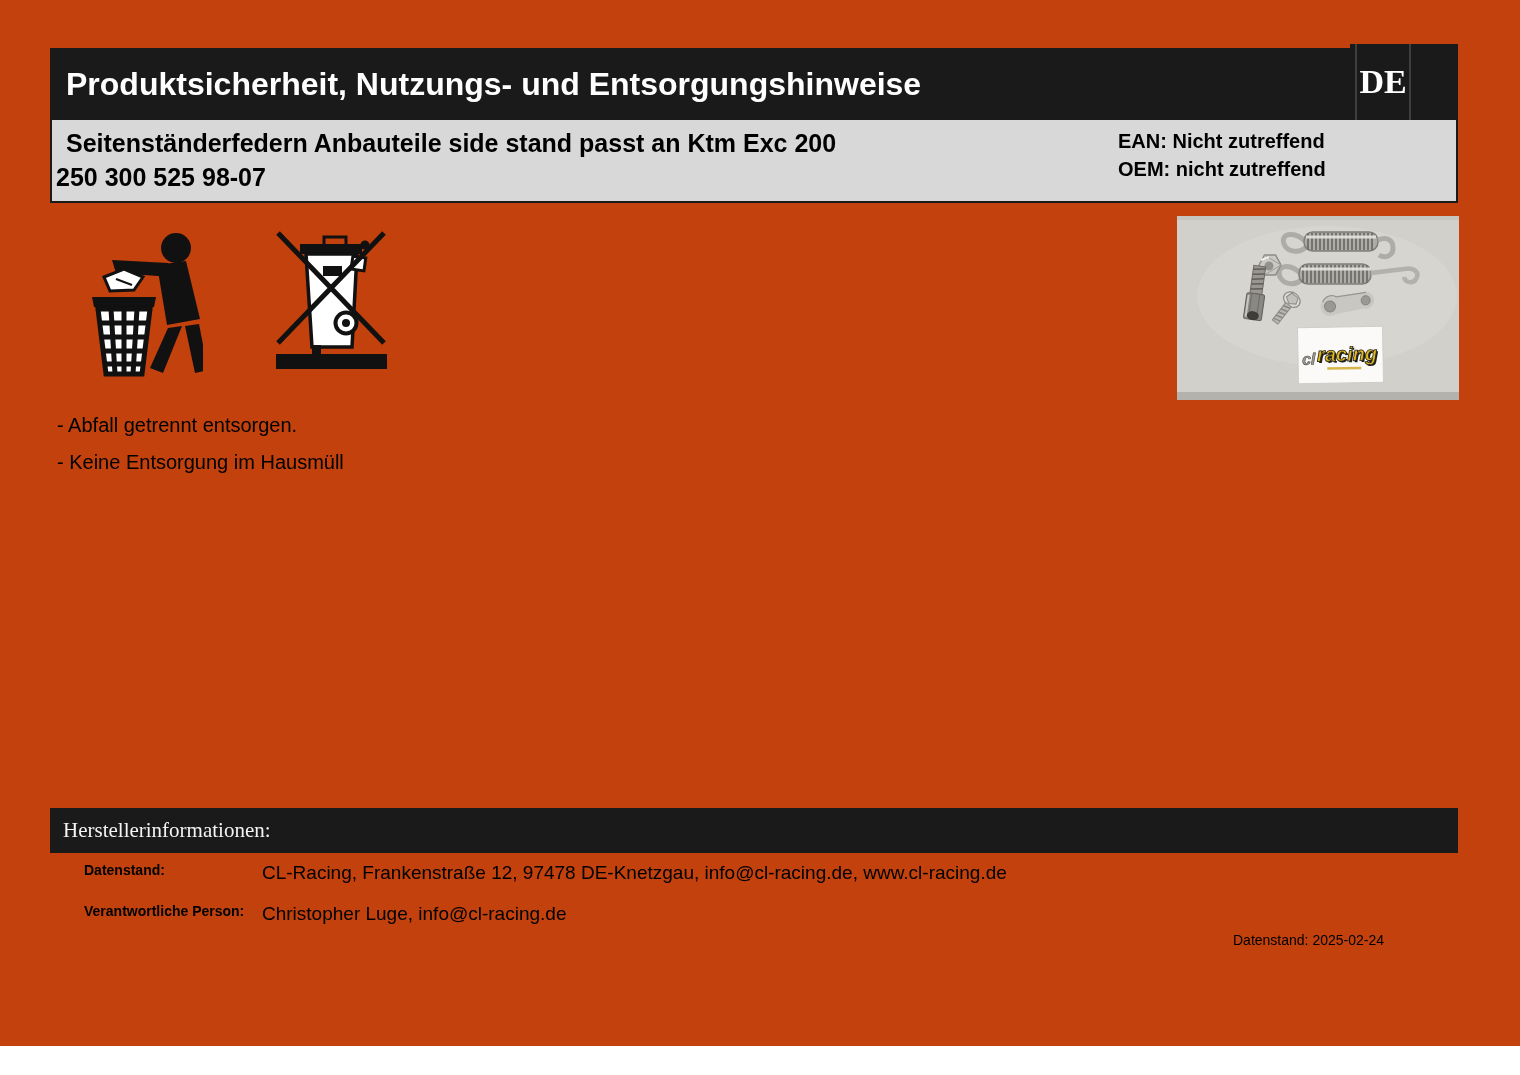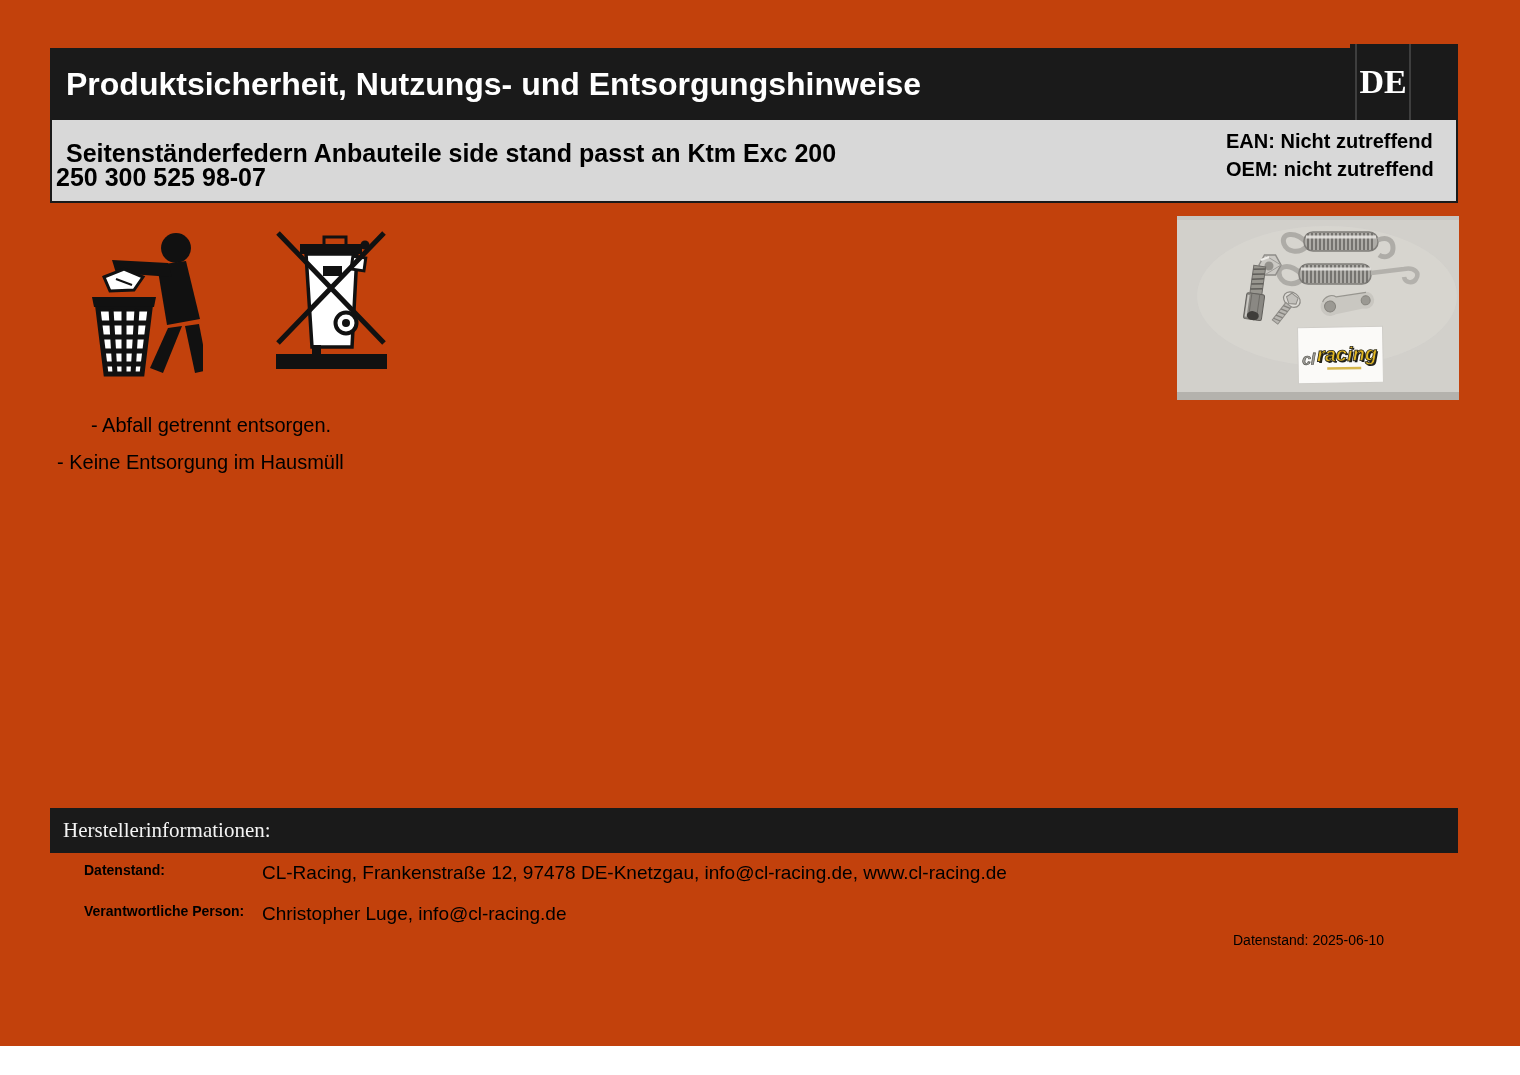--- a/index.html
+++ b/index.html
@@ -15,30 +15,30 @@
     position:absolute;left:5px;top:0;width:52px;height:76px;
     border-left:2px solid #3e3e3e;border-right:2px solid #3e3e3e;
     display:flex;align-items:center;justify-content:center;
     color:#fff;font-size:34px;font-weight:bold;
   }
   
   .subtitle-bar{
     position:absolute;left:50px;top:120px;width:1408px;height:83px;background:#d8d8d8;
     border:2px solid #1a1a1a;border-top:none;box-sizing:border-box;
   }
-  .product-name{position:absolute;left:14px;top:19px;font-size:25px;font-weight:bold;white-space:nowrap;}
+  .product-name{position:absolute;left:14px;top:9px;font-size:25px;font-weight:bold;white-space:nowrap;}
   .product-sku{position:absolute;left:4px;top:43px;font-size:25px;font-weight:bold;white-space:nowrap;}
-  .id-block{position:absolute;left:1174px;top:7px;font-size:20px;font-weight:bold;line-height:28px;white-space:nowrap;}
+  .id-block{position:absolute;left:1066px;top:7px;font-size:20px;font-weight:bold;line-height:28px;white-space:nowrap;}
   
   .tidyman{position:absolute;left:88px;top:227px;}
   .weee{position:absolute;left:276px;top:230px;}
   .photo{position:absolute;left:1177px;top:216px;}
   
   .bullet{position:absolute;left:57px;font-size:20px;white-space:nowrap;}
-  .bullet-0{top:414px;margin-left:34px;}
+  .bullet-0{top:414px;}
   .bullet-1{top:451px;}
   
   .mfg-bar{position:absolute;left:50px;top:808px;width:1408px;height:45px;background:#1a1a1a;font-family:Liberation Serif, serif;}
   .mfg-heading{position:absolute;left:13px;top:0;line-height:45px;font-size:21px;color:#f4f4f4;white-space:nowrap;}
   .info-label{position:absolute;left:84px;font-size:14px;font-weight:bold;white-space:nowrap;}
   .info-value{position:absolute;left:262px;font-size:19px;white-space:nowrap;}
   .row-0{top:862px;}
   .row-1{top:903px;}
   .datenstand{position:absolute;left:1233px;top:932px;font-size:14px;white-space:nowrap;}
 </style>
@@ -162,15 +162,15 @@
   <div class="mfg-bar">
     <span class="mfg-heading">Herstellerinformationen:</span>
   </div>
 
   <div class="info-label row-0">Datenstand:</div>
   <div class="info-value row-0">CL-Racing, Frankenstraße 12, 97478 DE-Knetzgau, info@cl-racing.de, www.cl-racing.de</div>
 
   <div class="info-label row-1">Verantwortliche Person:</div>
   <div class="info-value row-1">Christopher Luge, info@cl-racing.de</div>
 
-  <div class="datenstand">Datenstand: 2025-06-10</div>
+  <div class="datenstand">Datenstand: 2025-02-24</div>
 
 </div>
 
 </body></html>

